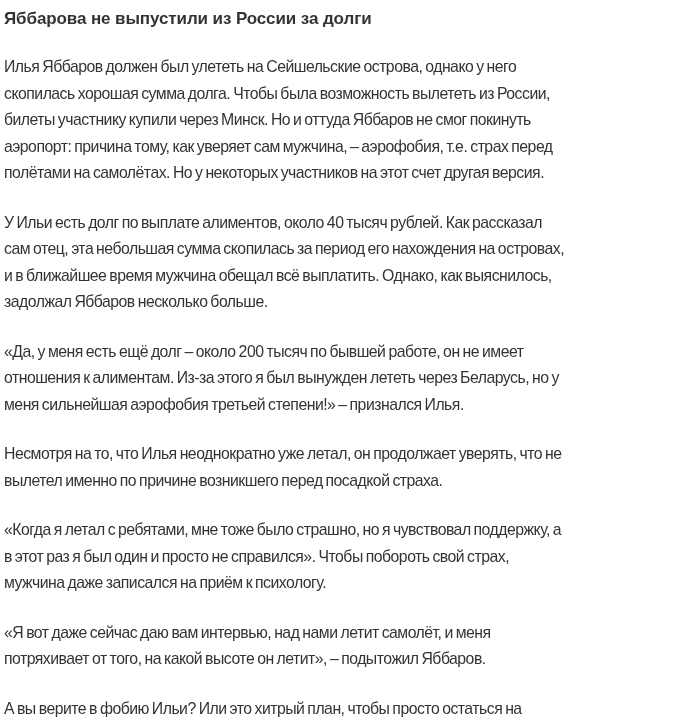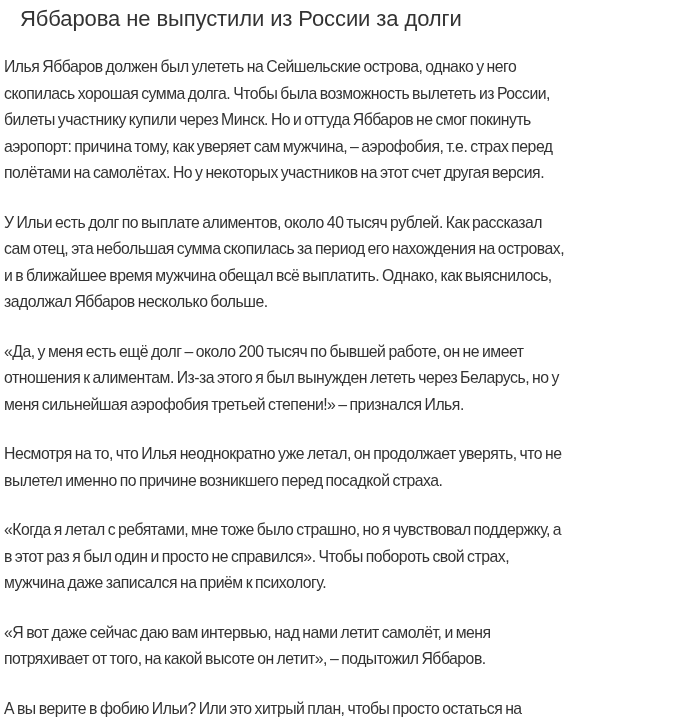--- a/index.html
+++ b/index.html
@@ -11,24 +11,24 @@
       width: 699px;
       height: 728px;
       overflow: hidden;
       font-family: "Liberation Sans", sans-serif;
       color: #333333;
     }
     .article {
       padding: 0 4px;
     }
     .title {
-      font-size: 22px;
+      font-size: 17px;
       line-height: 26px;
-      margin: 6px 0 0 16px;
-      font-weight: normal;
+      margin: 6px 0 0 0;
+      font-weight: bold;
       letter-spacing: -0.1px;
       white-space: nowrap;
     }
     .para {
       font-size: 17px;
       line-height: 26.5px;
       margin: 0;
       letter-spacing: -0.55px;
       word-spacing: -1px;
       transform: scaleX(0.93);

